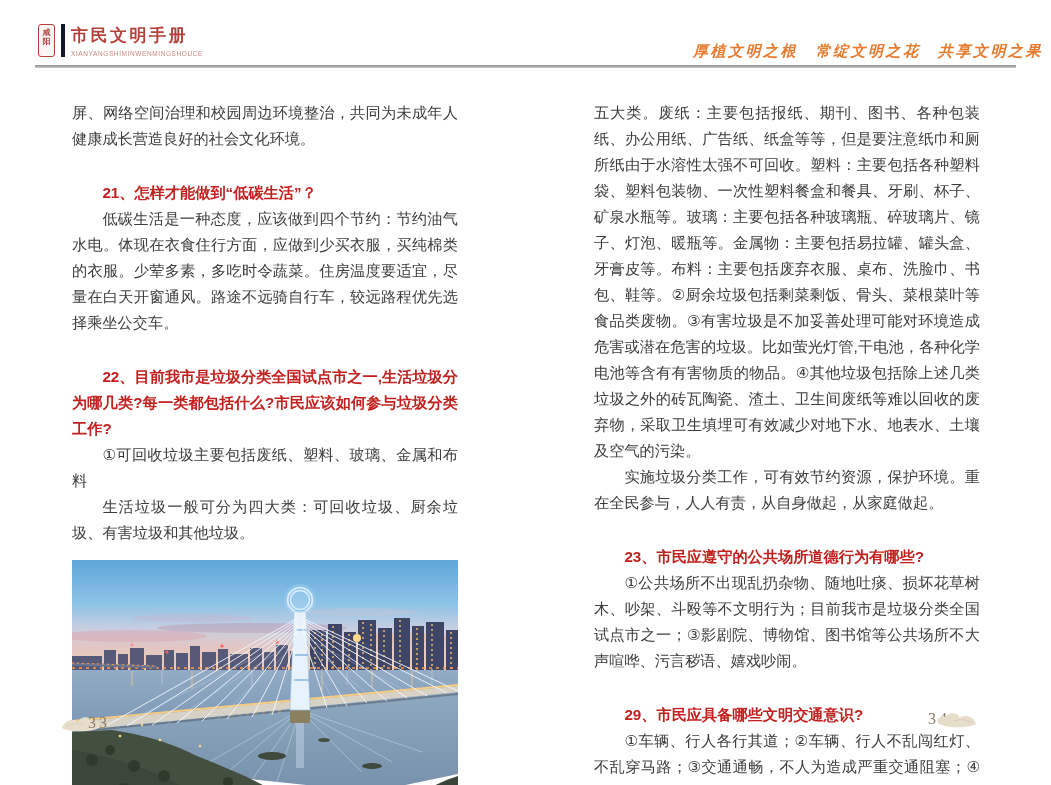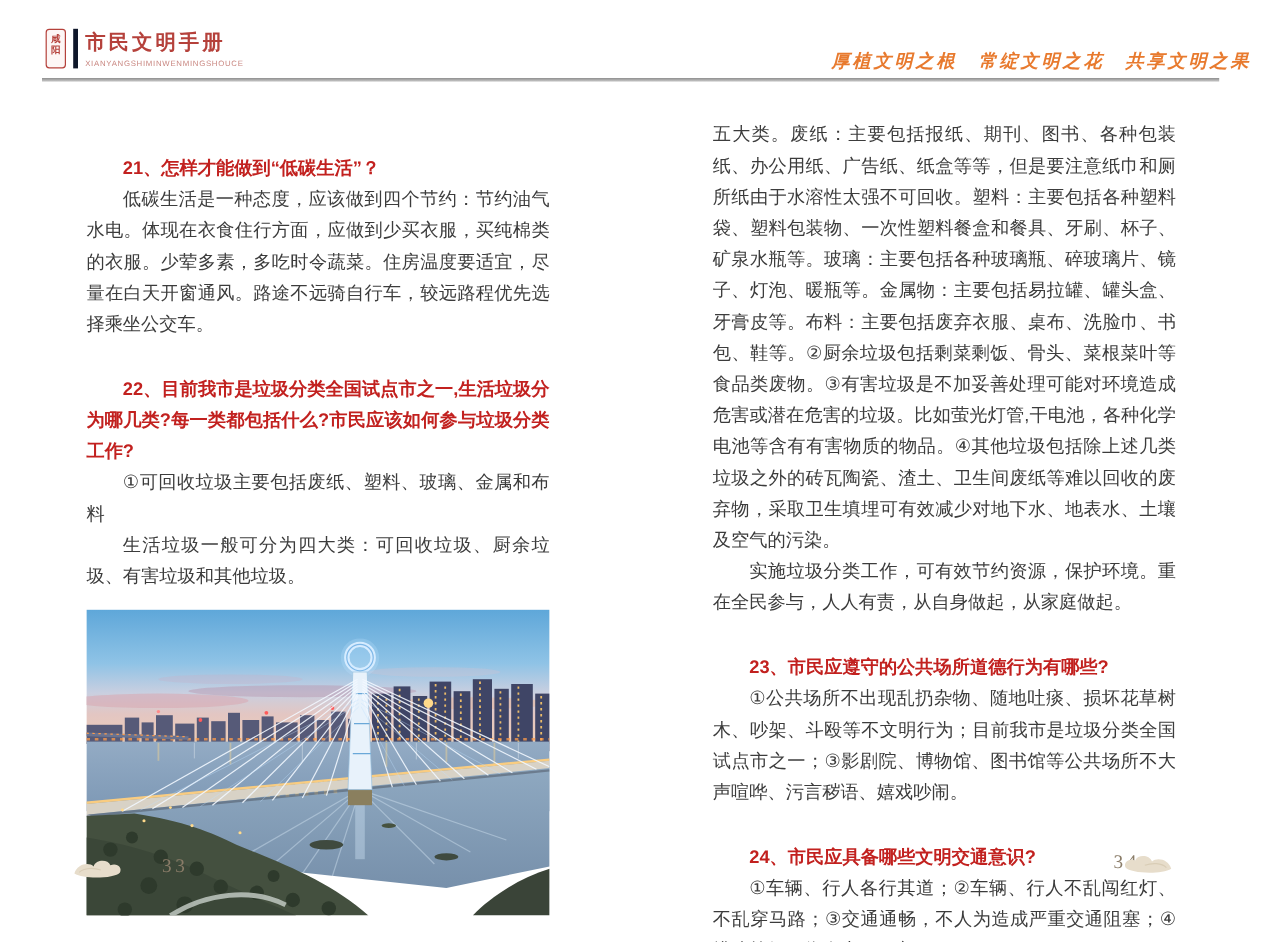--- a/index.html
+++ b/index.html
@@ -29,21 +29,21 @@
   .col-left{left:72px;}
   .col-right{left:594px;}
 
   
   .photo{margin:14px 0 0 0;width:386px;height:255px;display:block;}
   .photo svg{display:block;width:386px;height:255px;}
 
   
   .pagenum{position:absolute;display:flex;align-items:center;color:#8a7c68;
            font-family:"Liberation Serif","DejaVu Serif",serif;font-size:16px;letter-spacing:3px;}
-  .pagenum-left{left:60px;top:712px;gap:47px;}
+  .pagenum-left{left:60px;top:712px;}
   .pagenum-right{left:928px;top:708px;}
   .orn{width:44px;height:22px;}
   .orn.mirror{transform:scaleX(-1);}
   .pagenum-left .num{margin-left:-16px;}
   .pagenum-right .num{margin-right:-16px;}
 </style>
 </head>
 <body>
 
 <div class="page">
@@ -54,20 +54,21 @@
       <span class="logo-txt">
         <span class="logo-title">市民文明手册</span>
         <span class="logo-sub">XIANYANGSHIMINWENMINGSHOUCE</span>
       </span>
     </div>
     <div class="slogan">厚植文明之根　常绽文明之花　共享文明之果</div>
   </div>
   <div class="rule"></div>
 
   <section class="col col-left">
+    <p class="cont">屏、网络空间治理和校园周边环境整治，共同为未成年人健康成长营造良好的社会文化环境。</p>
     <p class="head">21、怎样才能做到“低碳生活”？</p>
     <p>低碳生活是一种态度，应该做到四个节约：节约油气水电。体现在衣食住行方面，应做到少买衣服，买纯棉类的衣服。少荤多素，多吃时令蔬菜。住房温度要适宜，尽量在白天开窗通风。路途不远骑自行车，较远路程优先选择乘坐公交车。</p>
     <p class="head">22、目前我市是垃圾分类全国试点市之一,生活垃圾分为哪几类?每一类都包括什么?市民应该如何参与垃圾分类工作?</p>
     <p>①可回收垃圾主要包括废纸、塑料、玻璃、金属和布料</p>
     <p>生活垃圾一般可分为四大类：可回收垃圾、厨余垃圾、有害垃圾和其他垃圾。</p>
 
     <figure class="photo">
       <svg viewBox="0 0 386 255" preserveAspectRatio="none">
         <defs>
           <linearGradient id="sky" x1="0" y1="0" x2="0" y2="1">
@@ -257,21 +258,21 @@
         <path d="M386,216 C360,224 336,240 322,255 L386,255 Z" fill="#3a4438"></path>
       </svg>
     </figure>
   </section>
 
   <section class="col col-right">
     <p class="cont">五大类。废纸：主要包括报纸、期刊、图书、各种包装纸、办公用纸、广告纸、纸盒等等，但是要注意纸巾和厕所纸由于水溶性太强不可回收。塑料：主要包括各种塑料袋、塑料包装物、一次性塑料餐盒和餐具、牙刷、杯子、矿泉水瓶等。玻璃：主要包括各种玻璃瓶、碎玻璃片、镜子、灯泡、暖瓶等。金属物：主要包括易拉罐、罐头盒、牙膏皮等。布料：主要包括废弃衣服、桌布、洗脸巾、书包、鞋等。②厨余垃圾包括剩菜剩饭、骨头、菜根菜叶等食品类废物。③有害垃圾是不加妥善处理可能对环境造成危害或潜在危害的垃圾。比如萤光灯管,干电池，各种化学电池等含有有害物质的物品。④其他垃圾包括除上述几类垃圾之外的砖瓦陶瓷、渣土、卫生间废纸等难以回收的废弃物，采取卫生填埋可有效减少对地下水、地表水、土壤及空气的污染。</p>
     <p>实施垃圾分类工作，可有效节约资源，保护环境。重在全民参与，人人有责，从自身做起，从家庭做起。</p>
     <p class="head">23、市民应遵守的公共场所道德行为有哪些?</p>
     <p>①公共场所不出现乱扔杂物、随地吐痰、损坏花草树木、吵架、斗殴等不文明行为；目前我市是垃圾分类全国试点市之一；③影剧院、博物馆、图书馆等公共场所不大声喧哗、污言秽语、嬉戏吵闹。</p>
-    <p class="head">24、市民应具备哪些文明交通意识?</p>
+    <p class="head">29、市民应具备哪些文明交通意识?</p>
     <p>①车辆、行人各行其道；②车辆、行人不乱闯红灯、不乱穿马路；③交通通畅，不人为造成严重交通阻塞；④排队等候，依次上、下车。</p>
   </section>
 
   <div class="pagenum pagenum-left">
     <svg class="orn" viewBox="0 0 44 22">
       <path d="M2 16 C4 8 14 6 18 10 C20 4 30 4 32 9 C38 7 42 11 40 15 C36 20 10 21 2 16 Z" fill="#e7ddcb"></path>
       <path d="M6 15 C10 11 18 11 24 13" stroke="#d9cdb6" fill="none" stroke-width="1"></path>
     </svg>
     <span class="num">33</span>
   </div>

